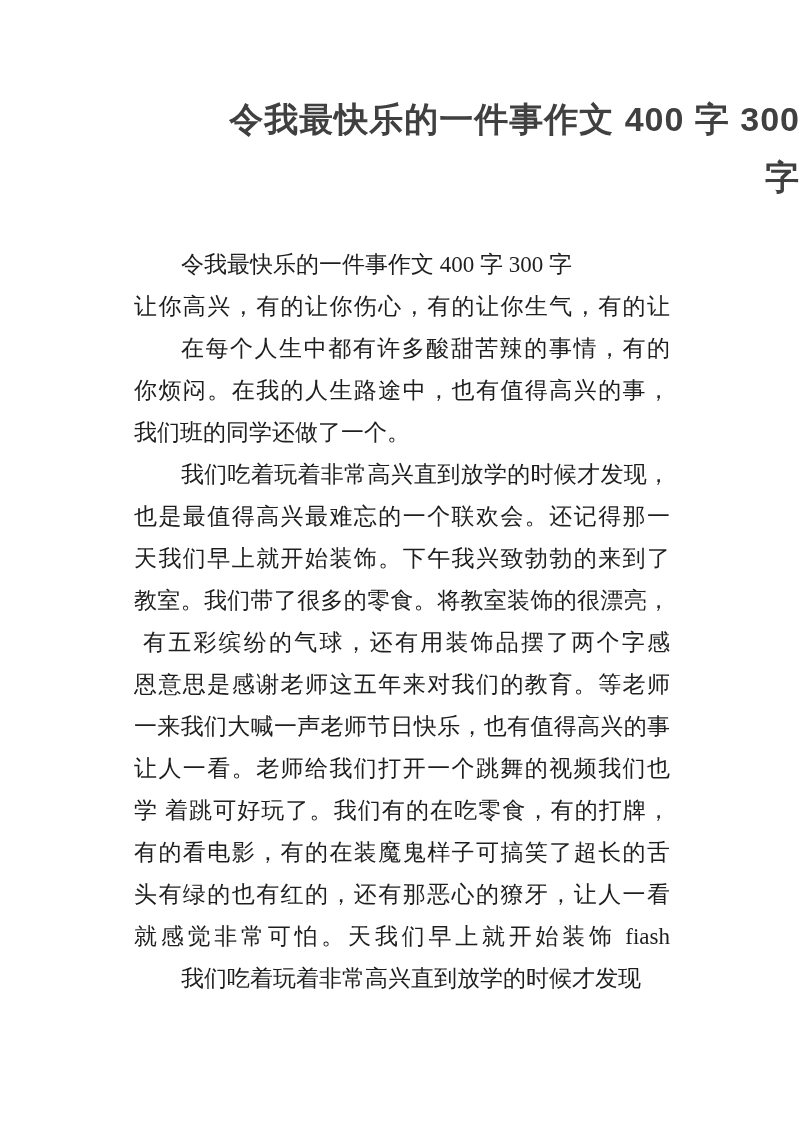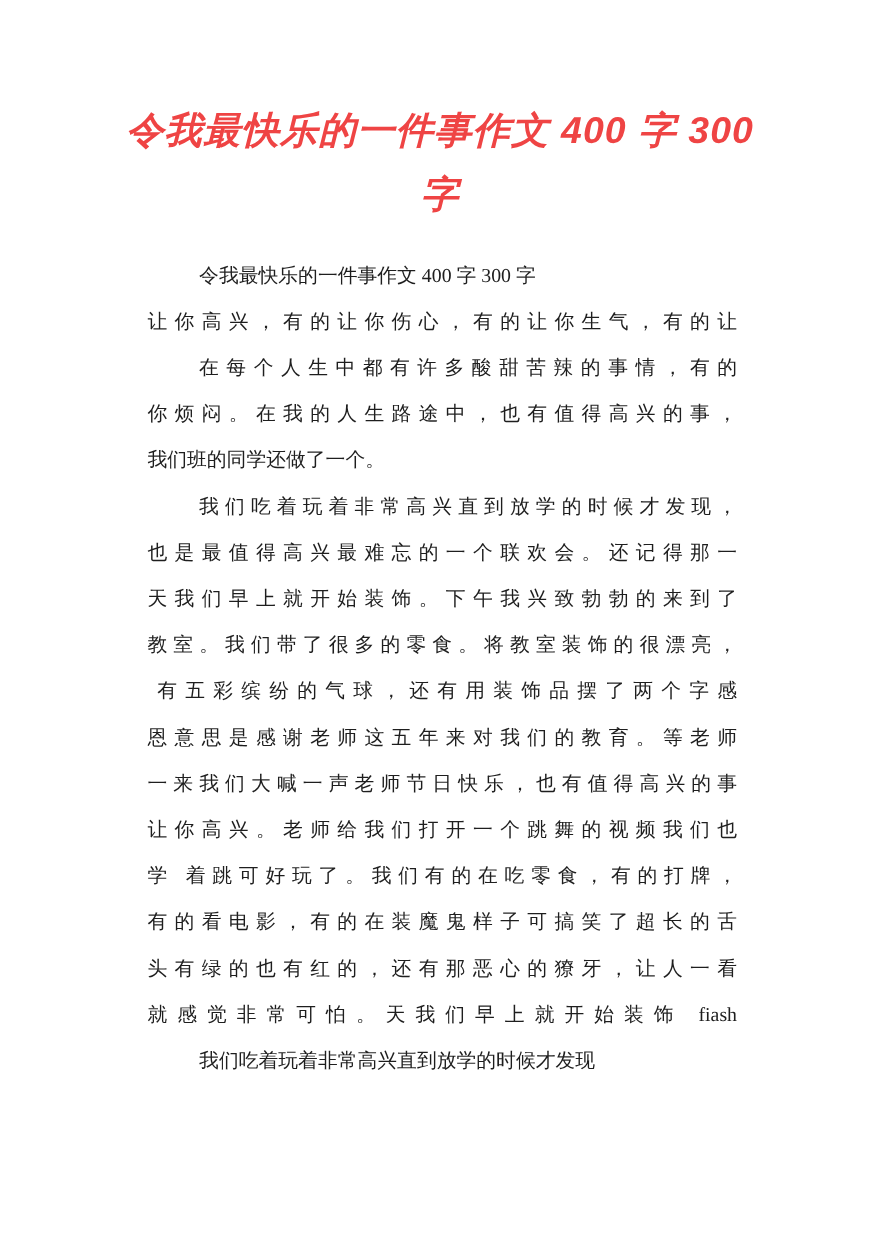--- a/index.html
+++ b/index.html
@@ -11,35 +11,34 @@
     position: relative;
     width: 800px;
     height: 1132px;
     margin: 0 auto;
     background: #ffffff;
     overflow: hidden;
   }
   .essay-title {
     margin-top: 90px;
     width: 100%;
-    text-align: center;
+    text-align: right;
     font-family: "Liberation Sans", "DejaVu Sans", sans-serif;
     font-weight: 700;
     font-size: 34px;
     line-height: 58px;
-    color: #ef4444;
+    color: #404040;
     letter-spacing: 1px;
-    font-style: italic;
   }
   .essay-body {
-    margin-top: 23px;
+    margin-top: 38px;
     margin-left: 134px;
     width: 536px;
     font-family: "Liberation Serif", "DejaVu Serif", serif;
-    font-size: 18px;
+    font-size: 23px;
     line-height: 42px;
     color: #1e1e1e;
   }
   .line {
     height: 42px;
     overflow: hidden;
     white-space: nowrap;
     text-align: left;
   }
   .line.fill {
@@ -70,21 +69,21 @@
     <div class="line indent fill">在每个人生中都有许多酸甜苦辣的事情，有的</div>
     <div class="line fill">你烦闷。在我的人生路途中，也有值得高兴的事，</div>
     <div class="line">我们班的同学还做了一个。</div>
     <div class="line indent fill">我们吃着玩着非常高兴直到放学的时候才发现，</div>
     <div class="line fill">也是最值得高兴最难忘的一个联欢会。还记得那一</div>
     <div class="line fill">天我们早上就开始装饰。下午我兴致勃勃的来到了</div>
     <div class="line fill">教室。我们带了很多的零食。将教室装饰的很漂亮，</div>
     <div class="line indent-half fill">有五彩缤纷的气球，还有用装饰品摆了两个字感</div>
     <div class="line fill">恩意思是感谢老师这五年来对我们的教育。等老师</div>
     <div class="line fill">一来我们大喊一声老师节日快乐，也有值得高兴的事</div>
-    <div class="line fill">让你高兴。老师给我们打开一个跳舞的视频我们也</div>
+    <div class="line fill">让人一看。老师给我们打开一个跳舞的视频我们也</div>
     <div class="line fill">学 着跳可好玩了。我们有的在吃零食，有的打牌，</div>
     <div class="line fill">有的看电影，有的在装魔鬼样子可搞笑了超长的舌</div>
     <div class="line fill">头有绿的也有红的，还有那恶心的獠牙，让人一看</div>
     <div class="line fill">就感觉非常可怕。天我们早上就开始装饰 fiash</div>
     <div class="line indent">我们吃着玩着非常高兴直到放学的时候才发现</div>
   </div>
 
 </div>
 
 </body></html>

